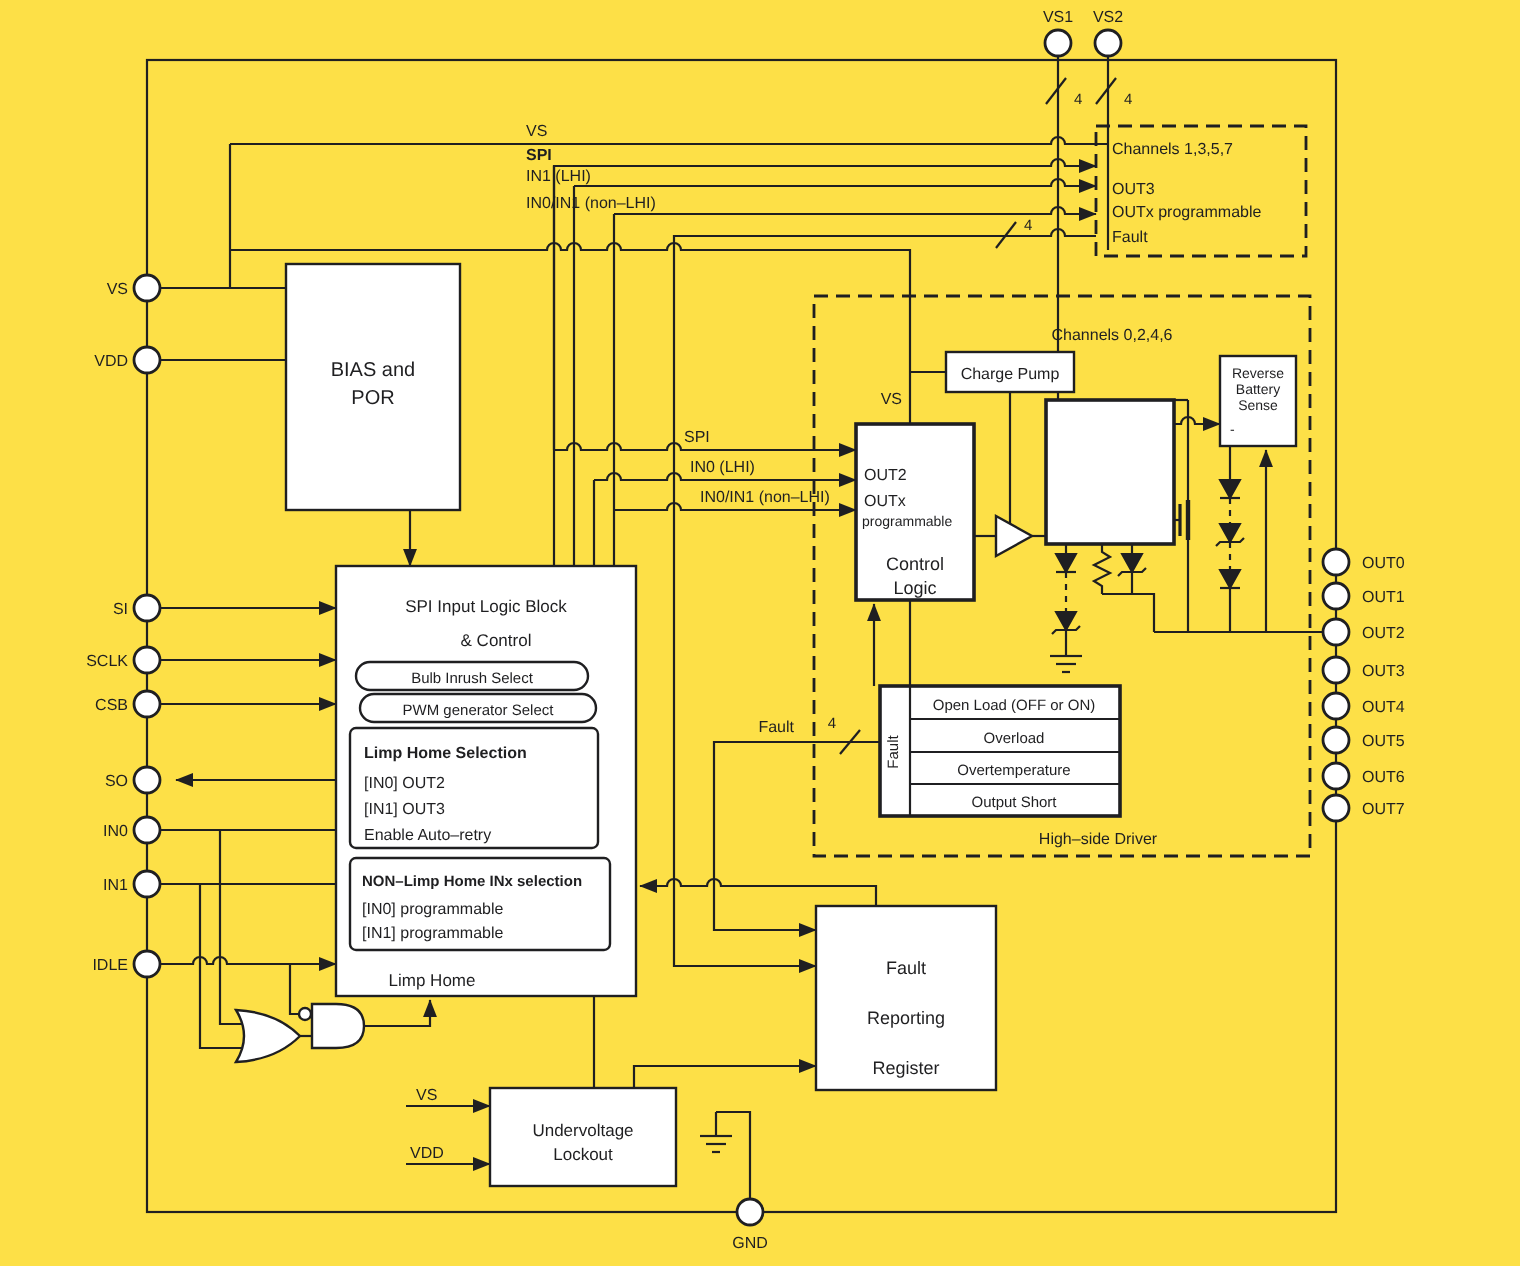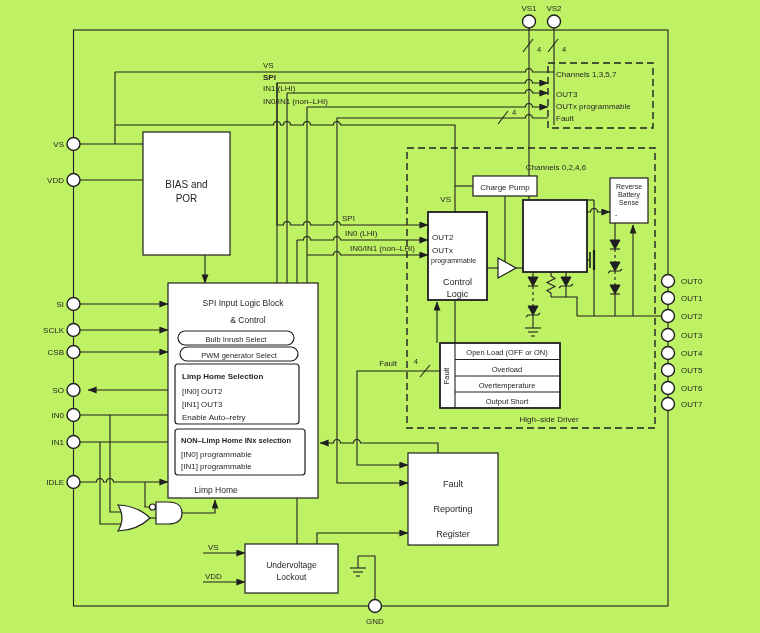--- a/index.html
+++ b/index.html
@@ -1,16 +1,16 @@
 <!DOCTYPE html>
 <html><head>
 <meta charset="utf-8">
 <style>
   html,body{margin:0;padding:0;background:#fff;}
-  .stage{position:relative;width:760px;height:633px;background:#bef264;font-family:"Liberation Sans",sans-serif;}
+  .stage{position:relative;width:760px;height:633px;background:#fde047;font-family:"Liberation Sans",sans-serif;}
   svg text{fill:#1f1f21;font-family:"Liberation Sans",sans-serif;}
   .ln{stroke:#1f1f21;stroke-width:1.1;fill:none;}
   .lnd{stroke:#1f1f21;stroke-width:1.1;fill:none;stroke-dasharray:3 3;}
   .dbx{stroke:#1f1f21;stroke-width:1.4;fill:none;stroke-dasharray:7 4;}
   .bx{stroke:#1f1f21;stroke-width:1.2;fill:#fff;}
   .bx2{stroke:#1f1f21;stroke-width:1.8;fill:#fff;}
   .pin{stroke:#1f1f21;stroke-width:1.4;fill:#fff;}
   .sym{stroke:#1f1f21;stroke-width:1.2;fill:#fff;}
   .dio{stroke:#1f1f21;stroke-width:1;fill:#1f1f21;}
   .t7{font-size:7px;} .t75{font-size:7.5px;} .t8{font-size:8px;} .t85{font-size:8.5px;}

